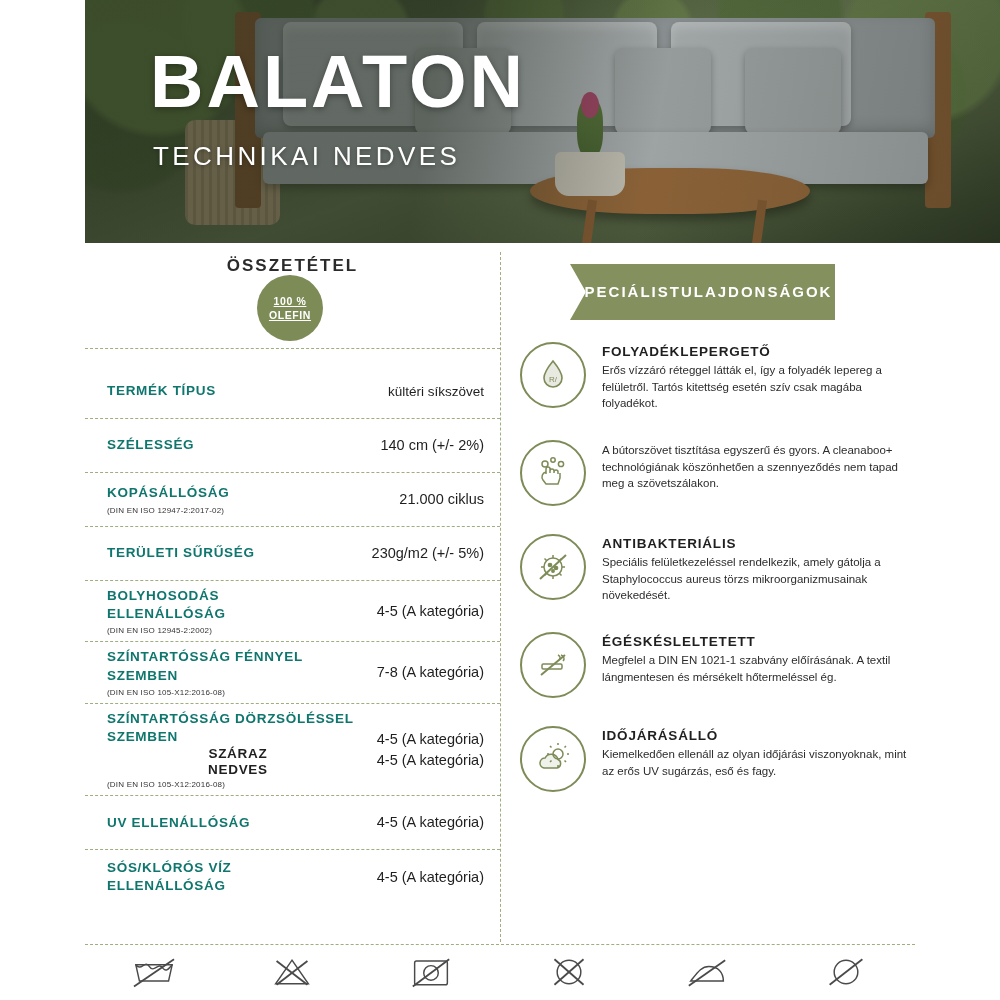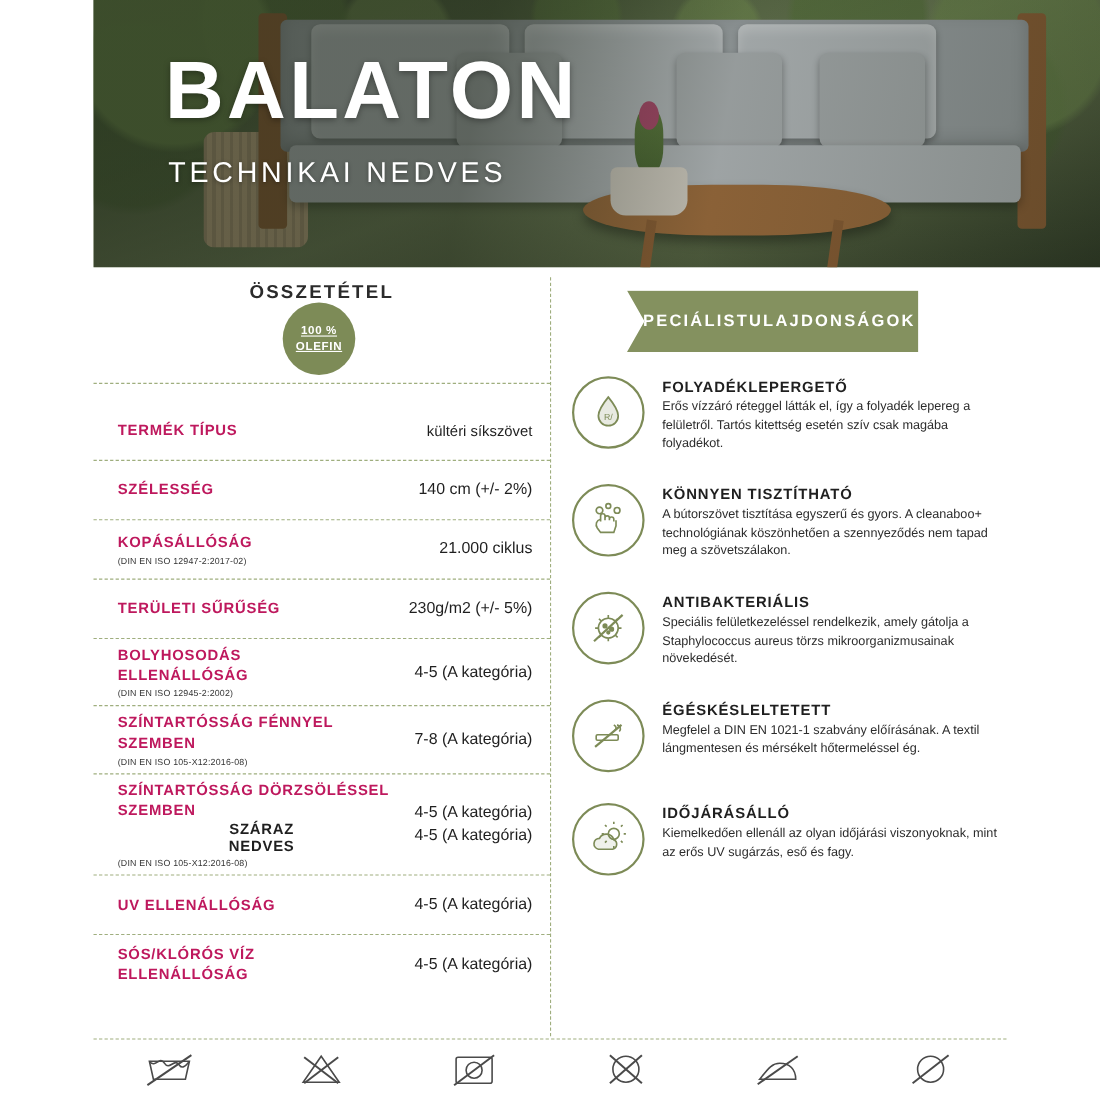--- a/index.html
+++ b/index.html
@@ -98,21 +98,21 @@
     font-size:10.5px; font-weight:bold; letter-spacing:.6px; line-height:1.35;text-decoration:underline;
   }
 
   .spec-table { position:absolute; left:85px; top:365px; width:415px; }
   .spec-row {
     display:flex; align-items:center; min-height:54px; padding:6px 16px 6px 22px;
     border-bottom:1px dashed #9fae7e;
   }
   .spec-row:last-child { border-bottom:none; }
   .spec-label { flex:1; padding-right:8px; }
-  .spec-name { font-size:13.5px; font-weight:bold; letter-spacing:.7px; color:#be185d; line-height:1.35; }
+  .spec-name { font-size:13.5px; font-weight:bold; letter-spacing:.7px; color:#0f766e; line-height:1.35; }
   .spec-norm { font-size:8px; color:#333; letter-spacing:.2px; margin-top:3px; }
   .spec-val { font-size:14.5px; font-weight:normal; color:#1f1f1f; text-align:right; white-space:pre-line; line-height:1.45; }
   .spec-val.small { font-size:13.5px; }
   .dual-names { display:flex; flex-direction:column; gap:1px;align-items:center; }
   .dual-sub { font-size:13.5px; font-weight:bold; letter-spacing:.7px; color:#1f1f1f; }
 
   
   .ribbon-wrap { position:absolute; left:570px; top:264px; width:265px; height:56px; }
   .ribbon {
     position:absolute; inset:0; background:#84915f; color:#fff;
@@ -273,21 +273,20 @@
         <div class="f-icon">
           <svg width="42" height="42" viewBox="0 0 42 42" fill="none" stroke="currentColor" stroke-width="1.5">
       <circle cx="13" cy="12" r="3"></circle>
             <circle cx="21" cy="8" r="2.2"></circle>
             <circle cx="29" cy="12" r="2.6"></circle>
       <path d="M14 22 v-5 a2 2 0 0 1 4 0 v4 m0-2 a2 2 0 0 1 4 0 v2 m0-1 a2 2 0 0 1 4 0 v2"></path>
       <path d="M14 20 c-4 1 -5 5 -3 8 l3 4 h12 l2-6 v-5"></path>
     </svg>
         </div>
         <div class="f-text">
-          <div class="f-title">KÖNNYEN TISZTÍTHATÓ</div>
           <div class="f-desc">A bútorszövet tisztítása egyszerű és gyors. A cleanaboo+ technológiának köszönhetően a szennyeződés nem tapad meg a szövetszálakon.</div>
         </div>
       </div>
       <div class="feature">
         <div class="f-icon">
           <svg width="42" height="42" viewBox="0 0 42 42" fill="none" stroke="currentColor" stroke-width="1.5">
       <circle cx="21" cy="21" r="9"></circle>
       <circle cx="18" cy="19" r="1.6" fill="currentColor"></circle>
             <circle cx="24" cy="22" r="1.6" fill="currentColor"></circle>
       <circle cx="21" cy="25" r="1.2" fill="currentColor"></circle>

